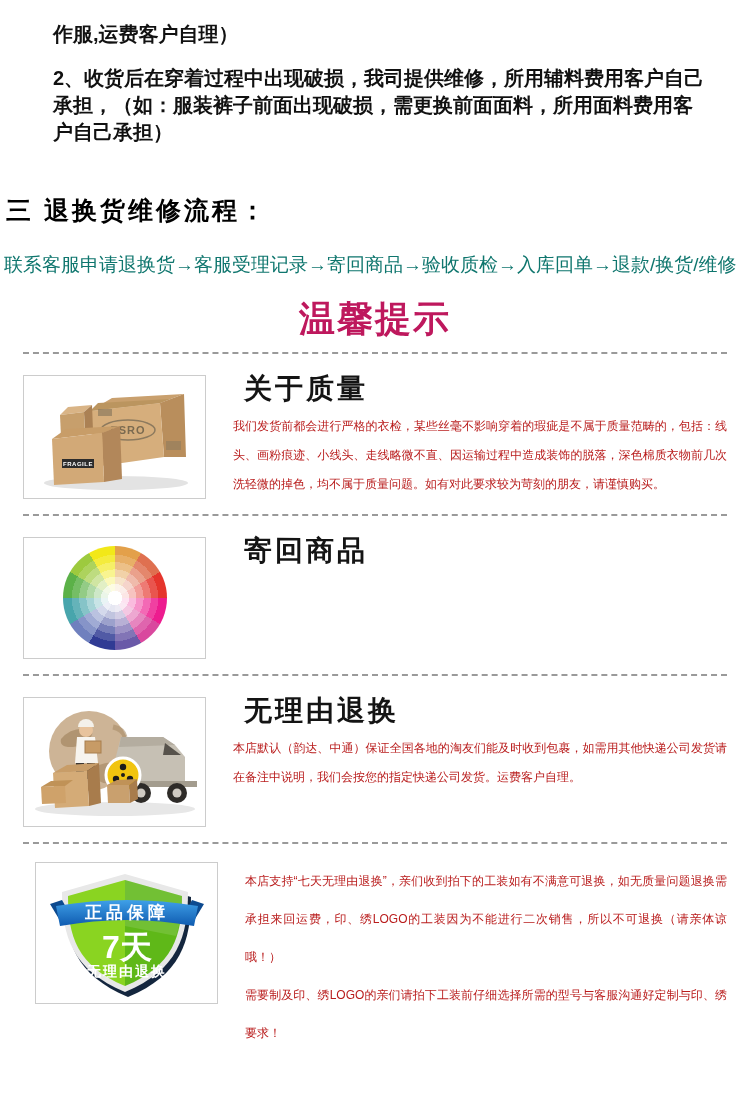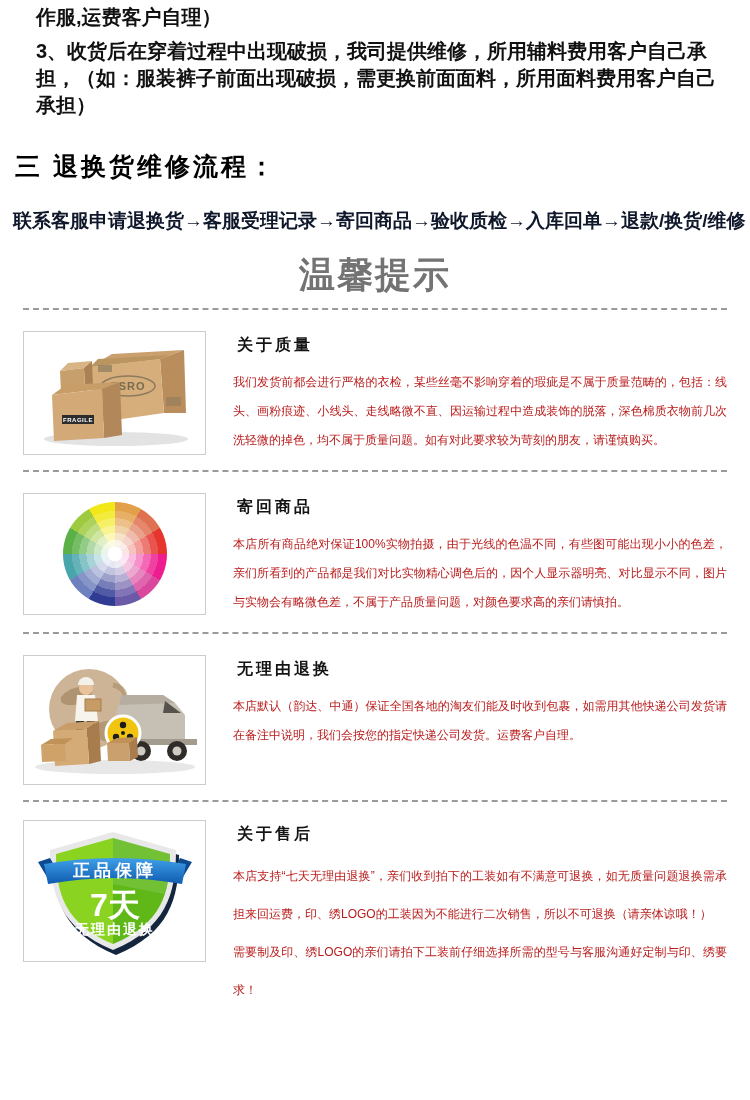--- a/index.html
+++ b/index.html
@@ -2,35 +2,35 @@
 <html><head>
 <meta charset="utf-8">
 <style>
   html,body{margin:0;padding:0;}
   body{
     width:750px;height:1100px;background:#ffffff;overflow:hidden;
     font-family:"Liberation Sans","DejaVu Sans",sans-serif;color:#000;
   }
   
   .top-notes{padding:4px 28px 0 36px;}
-  .note{font-size:20px;font-weight:600;line-height:27px;margin:0;color:#111;}
+  .note{font-size:20px;font-weight:600;line-height:27px;margin:17px;color:#111;}
   .note + .note{margin-top:7px;}
   .note-3{margin-top:13px;}
   
   .process-heading{font-size:25px;font-weight:bold;letter-spacing:3px;margin:27px 0 0 3px;color:#000;}
-  .process-flow{font-size:19px;font-weight:bold;margin:25px 0 16px 1px;white-space:nowrap;color:#0f172a;}
+  .process-flow{font-size:19px;font-weight:normal;margin:25px 0 16px 1px;white-space:nowrap;color:#0f766e;}
   
-  .tips-title{text-align:center;font-size:36px;font-weight:bold;color:#737373;margin-top:22px;line-height:38px;letter-spacing:2px;}
+  .tips-title{text-align:center;font-size:36px;font-weight:bold;color:#be185d;margin-top:22px;line-height:38px;letter-spacing:2px;}
   .sep{border:none;border-top:2px dashed #9a9a9a;margin:0 23px;height:0;}
   .sep-first{margin-top:14px;}
   
   .section{display:flex;gap:27px;padding:21px 23px 15px 23px;align-items:flex-start;}
   .sec-img{flex:none;width:181px;border:1px solid #cccccc;background:#fff;display:flex;align-items:center;justify-content:center;overflow:hidden;}
   .sec-text{flex:1;min-width:0;}
-  .sec-title{font-size:16px;font-weight:bold;letter-spacing:3px;margin:0 0 9px 4px;color:#141414;line-height:28px;}
+  .sec-title{font-size:28px;font-weight:bold;letter-spacing:3px;margin:0 0 9px 11px;color:#141414;line-height:28px;}
   .sec-body{font-size:12px;line-height:29px;margin:0;color:#b91c1c;text-align:justify;}
   .sec-body-after{line-height:38px;}
   
   .wheel-box{height:120px;}
   .wheel{
     width:104px;height:104px;border-radius:50%;
     background:
       radial-gradient(closest-side,#ffffff 0 14%,
         rgba(255,255,255,.88) 14% 27%,
         rgba(255,255,255,.70) 27% 41%,
@@ -42,24 +42,24 @@
         #ed1c8f 0 120deg,#d9489e 0 150deg,#6a5aa8 0 180deg,
         #303b94 0 210deg,#6f80be 0 240deg,#48a5ac 0 270deg,
         #5bb148 0 300deg,#9dca3e 0 330deg,#f2e818 0 360deg);
   }
 </style>
 </head>
 <body>
 
 <div class="top-notes">
   <p class="note">作服,运费客户自理）</p>
-  <p class="note">3、收货后在穿着过程中出现破损，我司提供维修，所用辅料费用客户自己承担，（如：服装裤子前面出现破损，需更换前面面料，所用面料费用客户自己承担）</p>
+  <p class="note">2、收货后在穿着过程中出现破损，我司提供维修，所用辅料费用客户自己承担，（如：服装裤子前面出现破损，需更换前面面料，所用面料费用客户自己承担）</p>
 </div>
 
-<div class="top-notes" style="padding-left:12px;padding-right:3px;">
+<div class="top-notes" style="padding-left:3px;padding-right:3px;">
   <div class="process-heading">三 退换货维修流程：</div>
   <div class="process-flow">联系客服申请退换货→客服受理记录→寄回商品→验收质检→入库回单→退款/换货/维修</div>
 </div>
 
 <div class="tips-title">温馨提示</div>
 
 <hr class="sep sep-first">
 
 <div class="section">
   <div class="sec-img" style="height:122px;">
@@ -93,21 +93,20 @@
 </div>
 
 <hr class="sep">
 
 <div class="section">
   <div class="sec-img wheel-box">
     <div class="wheel"></div>
   </div>
   <div class="sec-text">
     <h3 class="sec-title">寄回商品</h3>
-    <p class="sec-body">本店所有商品绝对保证100%实物拍摄，由于光线的色温不同，有些图可能出现小小的色差，亲们所看到的产品都是我们对比实物精心调色后的，因个人显示器明亮、对比显示不同，图片与实物会有略微色差，不属于产品质量问题，对颜色要求高的亲们请慎拍。</p>
   </div>
 </div>
 
 <hr class="sep">
 
 <div class="section">
   <div class="sec-img" style="height:128px;">
     <svg width="172" height="118" viewBox="0 0 172 118">
       <ellipse cx="86" cy="106" rx="80" ry="7" fill="#e7e7e7"></ellipse>
 
@@ -151,21 +150,21 @@
   </div>
   <div class="sec-text">
     <h3 class="sec-title">无理由退换</h3>
     <p class="sec-body">本店默认（韵达、中通）保证全国各地的淘友们能及时收到包裹，如需用其他快递公司发货请在备注中说明，我们会按您的指定快递公司发货。运费客户自理。</p>
   </div>
 </div>
 
 <hr class="sep">
 
 <div class="section" style="padding-top:18px;">
-  <div class="sec-img" style="height:140px;">
+  <div class="sec-img" style="height:140px;margin-left:12px;">
     <svg width="170" height="134" viewBox="0 0 170 134">
       <defs>
         <linearGradient id="shieldG" x1="0" y1="0" x2="1" y2="0">
           <stop offset="0.5" stop-color="#8ad421"></stop>
             <stop offset="0.5" stop-color="#5fb818"></stop>
         </linearGradient>
         <linearGradient id="ribbonG" x1="0" y1="0" x2="0" y2="1">
           <stop offset="0" stop-color="#3fa0e8"></stop>
             <stop offset="1" stop-color="#0f5bb0"></stop>
         </linearGradient>
@@ -180,17 +179,16 @@
 
       <polygon points="8,38 20,58 30,52 20,34" fill="#0d4a8f"></polygon>
       <polygon points="162,38 150,58 140,52 150,34" fill="#0d4a8f"></polygon>
       <path d="M14,40 Q85,28 156,40 L152,60 Q85,48 18,60 Z" fill="url(#ribbonG)"></path>
       <text x="85" y="52" text-anchor="middle" font-size="17" font-weight="bold" fill="#ffffff" letter-spacing="4">正品保障</text>
       <text x="85" y="92" text-anchor="middle" font-size="32" font-weight="bold" fill="#ffffff">7天</text>
       <text x="85" y="110" text-anchor="middle" font-size="14" font-weight="bold" fill="#ffffff" letter-spacing="2">无理由退换</text>
     </svg>
   </div>
   <div class="sec-text">
-    <h3 class="sec-title">关于售后</h3>
     <p class="sec-body sec-body-after">本店支持“七天无理由退换”，亲们收到拍下的工装如有不满意可退换，如无质量问题退换需承担来回运费，印、绣LOGO的工装因为不能进行二次销售，所以不可退换（请亲体谅哦！）</p>
     <p class="sec-body sec-body-after">需要制及印、绣LOGO的亲们请拍下工装前仔细选择所需的型号与客服沟通好定制与印、绣要求！</p>
   </div>
 </div>
 
 </body></html>

